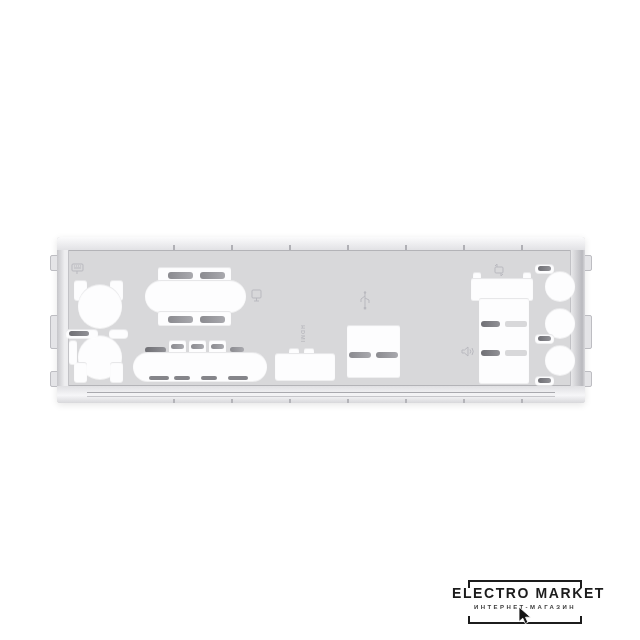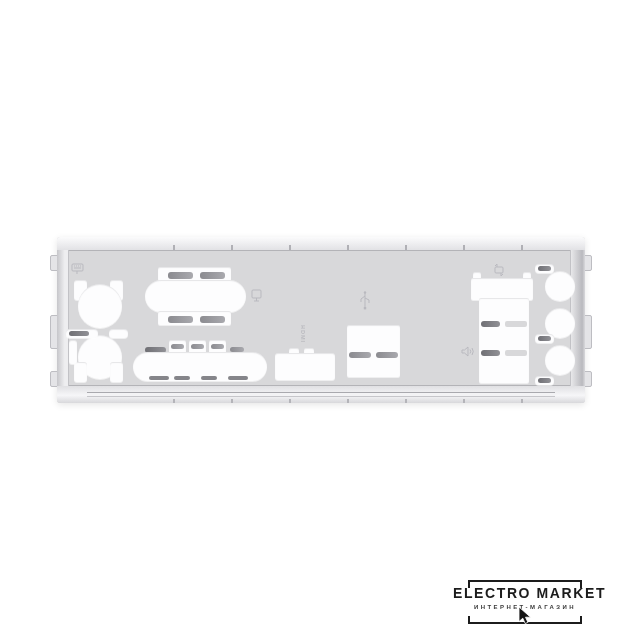--- a/index.html
+++ b/index.html
@@ -43,21 +43,21 @@
   .vlabel{writing-mode:vertical-rl;text-orientation:mixed;font-size:5.5px;letter-spacing:1px;
           color:var(--emboss);font-weight:bold;}
 
   
   .logo{position:absolute;left:445px;top:572px;width:160px;height:58px;color:var(--logo);}
   .logo *{position:absolute;}
   .frame-top{left:23px;top:8px;width:114px;height:8px;
              border-top:2px solid var(--logo);border-left:2px solid var(--logo);border-right:2px solid var(--logo);}
   .frame-bottom{left:23px;top:44px;width:114px;height:8px;
              border-bottom:2px solid var(--logo);border-left:2px solid var(--logo);border-right:2px solid var(--logo);}
-  .brand{left:8px;top:13px;width:160px;text-align:left;font-size:14px;font-weight:bold;
+  .brand{left:0;top:13px;width:160px;text-align:right;font-size:14px;font-weight:bold;
          letter-spacing:1.6px;white-space:nowrap;}
   .tagline{left:0;top:32px;width:160px;text-align:center;font-size:6px;font-weight:bold;
          letter-spacing:2.4px;white-space:nowrap;color:#3a3a3a;}
   .cursor{left:72px;top:34px;width:17px;height:19px;z-index:3;}
 </style>
 </head>
 <body>
 
 <div class="scene">
 

